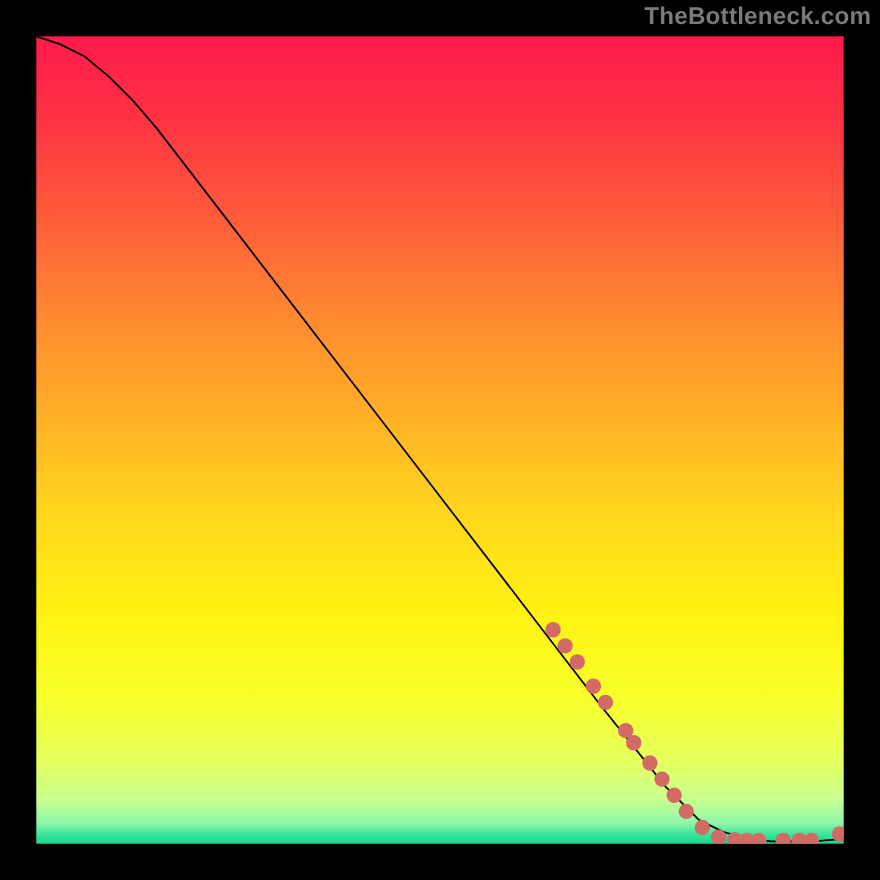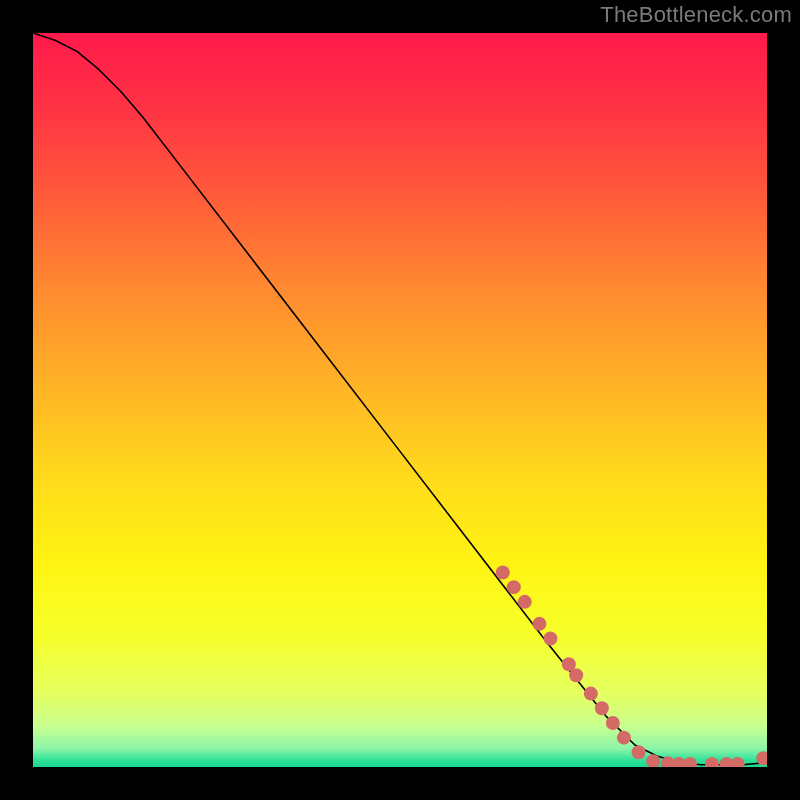--- a/index.html
+++ b/index.html
@@ -16,21 +16,21 @@
     width: 800px;
     height: 800px;
     background: #000;
   }
   .watermark {
     position: absolute;
     top: 2px;
     right: 8px;
     color: #7a7a7a;
     font-size: 22px;
-    font-weight: 400;
+    font-weight: 700;
     letter-spacing: 0.2px;
     user-select: none;
   }
   .plot {
     position: absolute;
     left: 33px;
     top: 33px;
     width: 734px;
     height: 734px;
     

